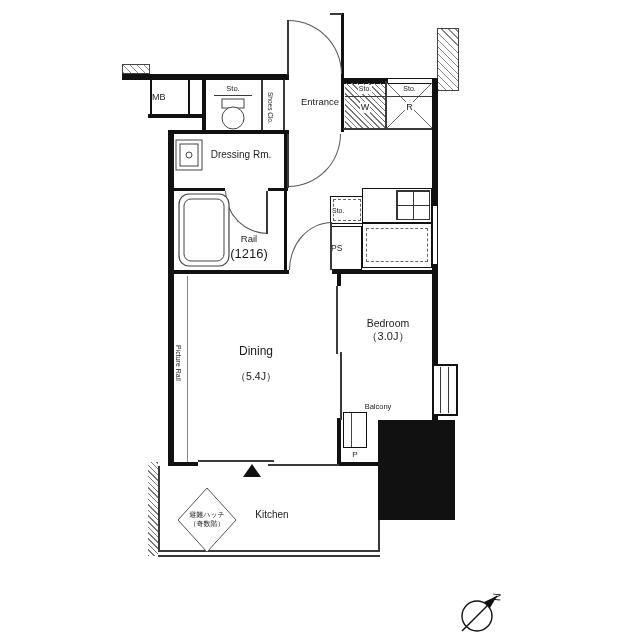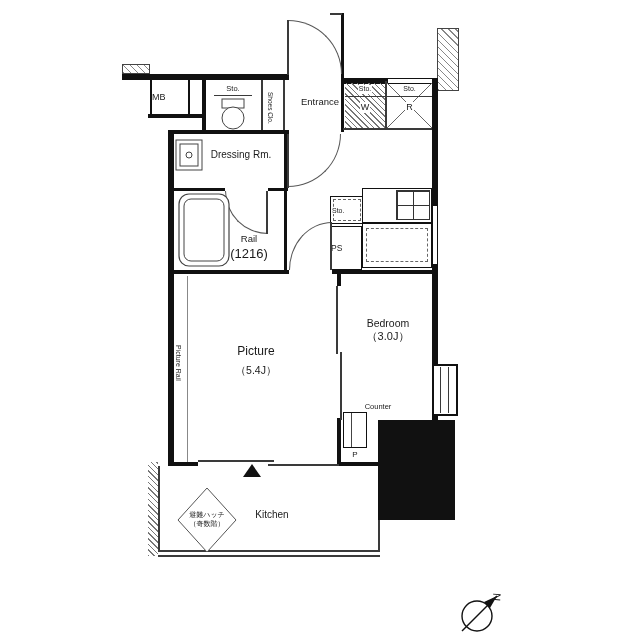--- a/index.html
+++ b/index.html
@@ -141,29 +141,29 @@
   <div class="lbl" style="left:211px;top:84px;width:44px;font-size:7.5px">Sto.</div>
   <div class="thin" style="left:214px;top:95px;width:38px;height:1px"></div>
   <div class="lbl vtext" style="left:266px;top:83px;height:50px;font-size:6.5px">Shoes Clo.</div>
   <div class="lbl" style="left:284px;top:96px;width:72px;font-size:9.5px">Entrance</div>
   <div class="lbl" style="left:202px;top:149px;width:78px;font-size:10px">Dressing Rm.</div>
   <div class="lbl" style="left:228px;top:233px;width:42px;font-size:9.5px">
     <div>Rail</div>
     <div style="font-size:13px;margin-top:1px">(1216)</div>
   </div>
   <div class="lbl" style="left:196px;top:344px;width:120px;font-size:12px">
-    <div>Picture</div>
-    <div style="font-size:10.5px;margin-top:5px">（5.4J）</div>
+    <div>Dining</div>
+    <div style="font-size:10.5px;margin-top:11px">（5.4J）</div>
   </div>
   <div class="lbl vtext" style="left:173px;top:318px;height:90px;font-size:7px">Picture Rail</div>
   <div class="lbl" style="left:344px;top:317px;width:88px;font-size:10.5px">
     <div>Bedroom</div>
     <div style="font-size:11px;">（3.0J）</div>
   </div>
-  <div class="lbl" style="left:355px;top:402px;width:46px;font-size:7.5px">Counter</div>
+  <div class="lbl" style="left:355px;top:402px;width:46px;font-size:7.5px">Balcony</div>
   <div class="lbl" style="left:349px;top:450px;width:12px;font-size:8px">P</div>
   <div class="lbl" style="left:227px;top:509px;width:90px;font-size:10px">Kitchen</div>
 
   <svg style="position:absolute;left:454px;top:586px" width="52" height="52" viewBox="0 0 52 52">
     <circle cx="23" cy="30" r="15" fill="none" stroke="#111" stroke-width="1.4"></circle>
     <line x1="8" y1="45" x2="43" y2="10" stroke="#111" stroke-width="1.4"></line>
     <polygon points="43,10 30,16 36,22" fill="#111"></polygon>
   </svg>
   <div class="lbl" style="left:490px;top:590px;width:12px;font-size:11px;transform:rotate(95deg)">N</div>
 

